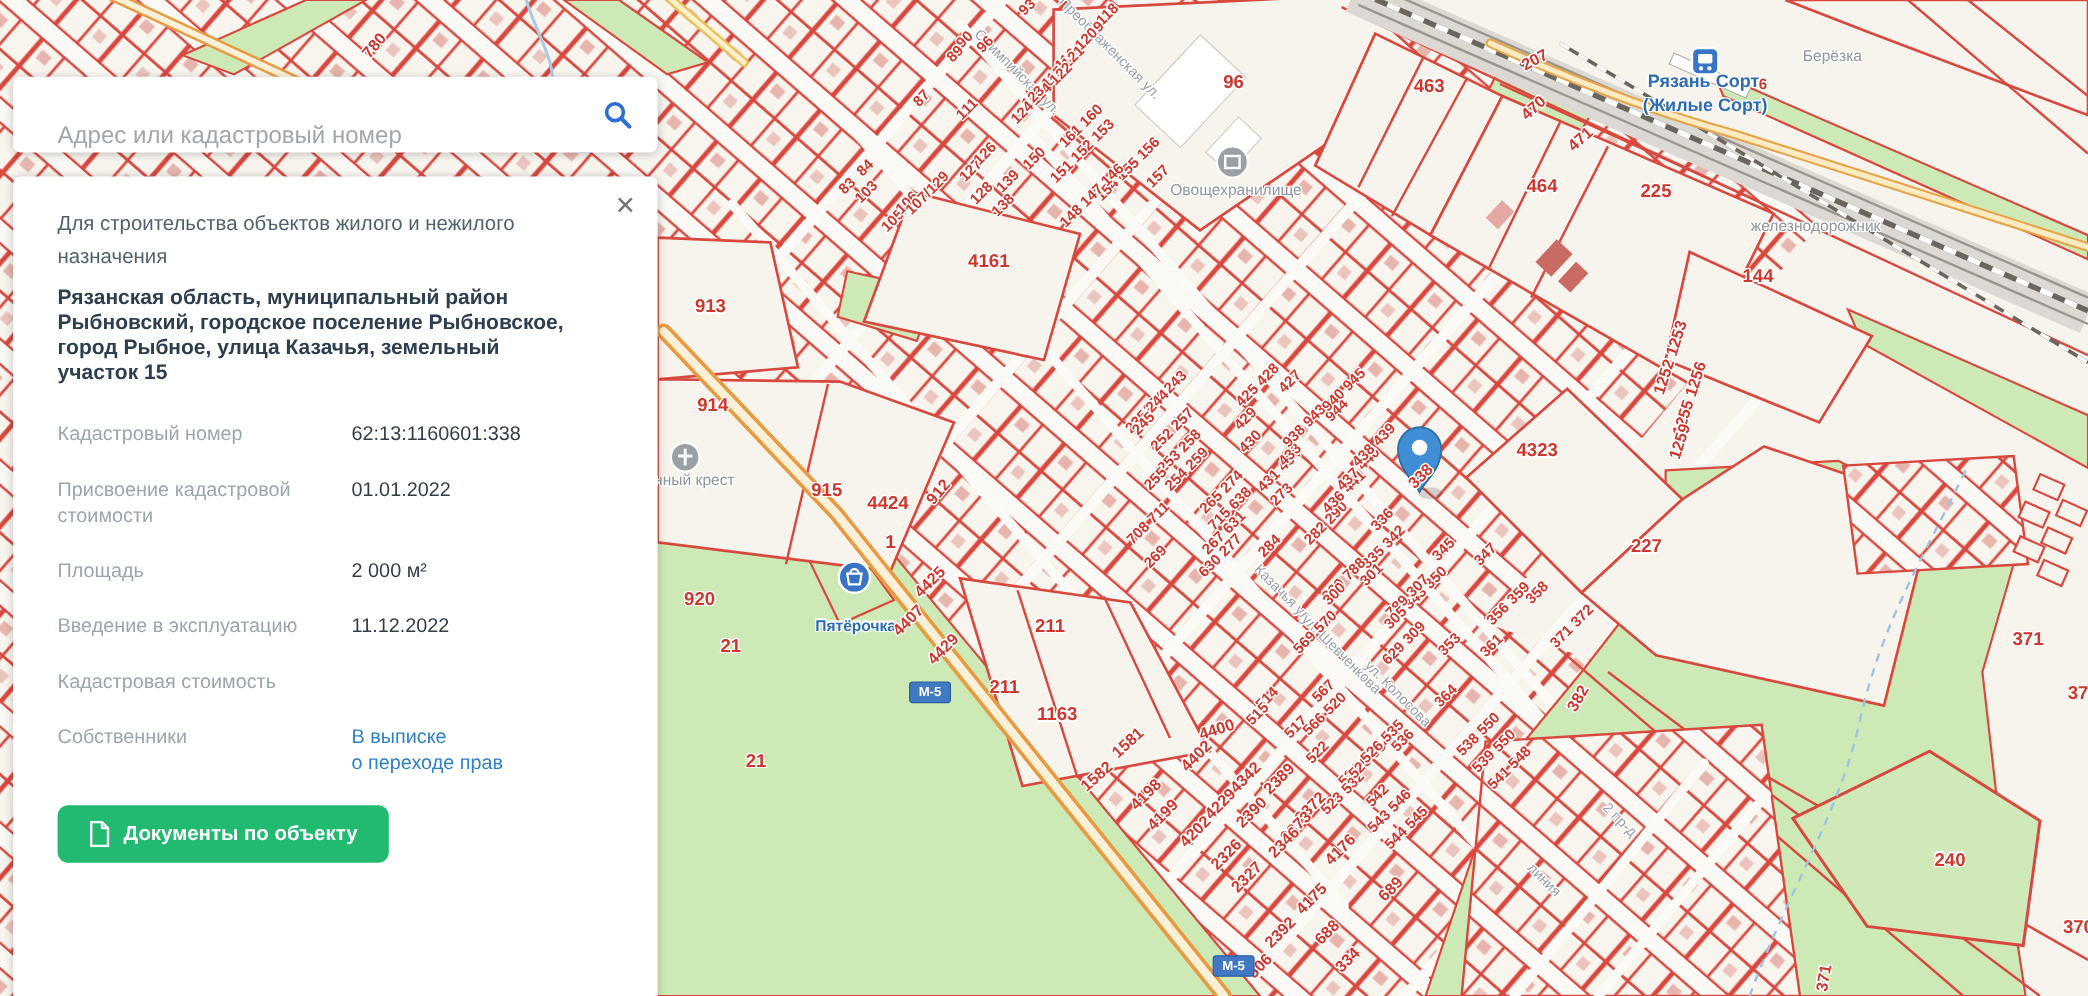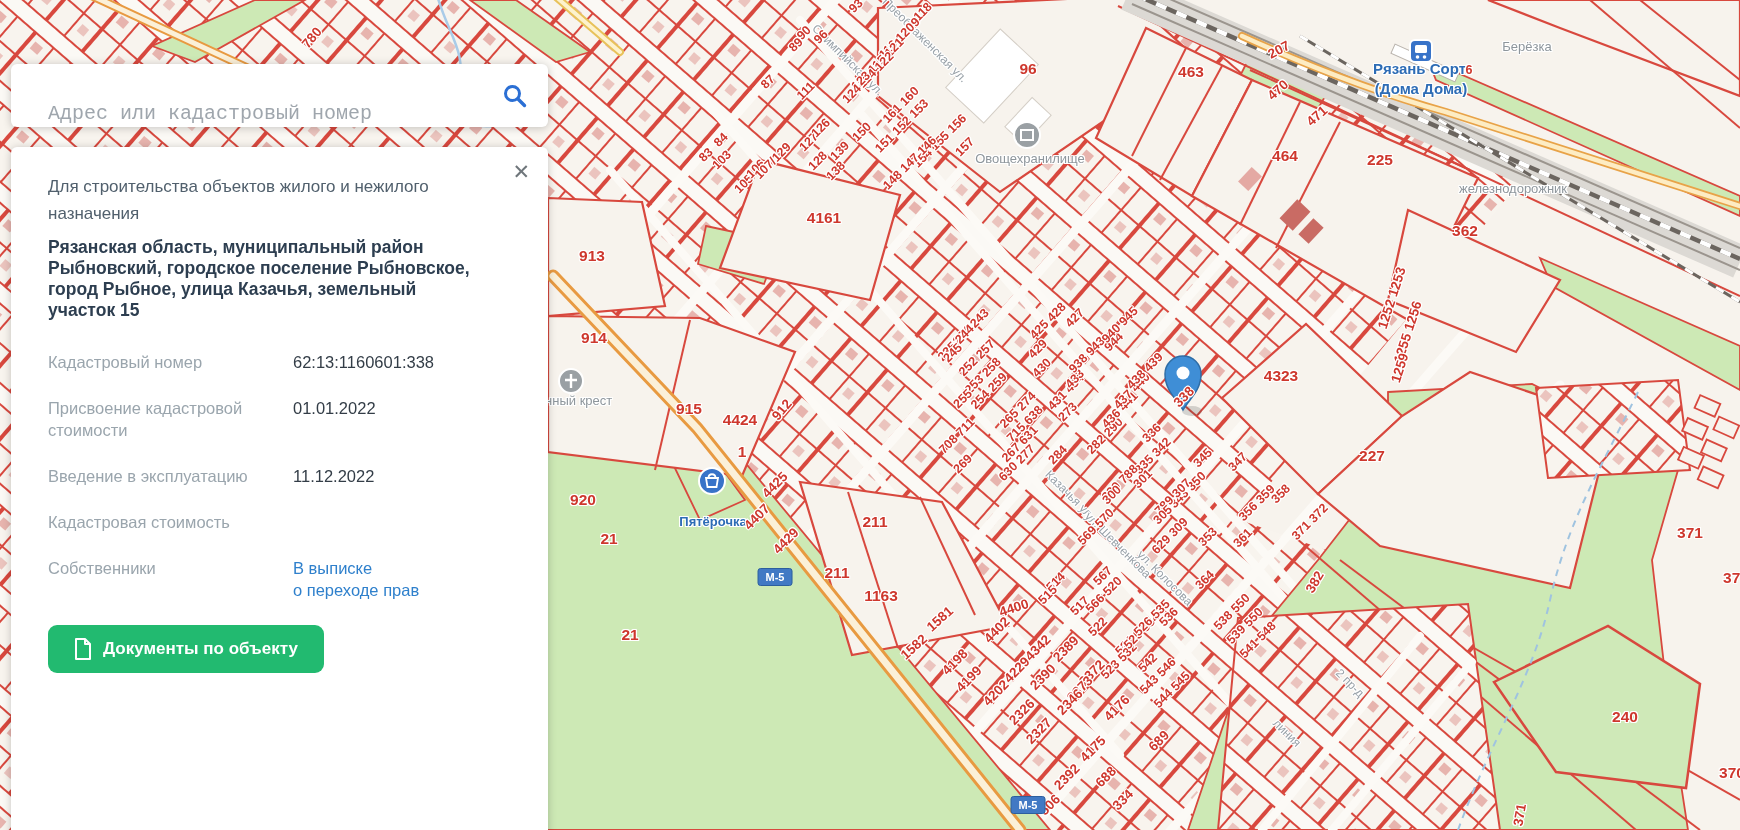--- a/index.html
+++ b/index.html
@@ -18,21 +18,21 @@
   .ml-st{font-size:12px;color:#98a1a8;font-weight:400;}
   .ml-pb{font-size:15px;color:#2d6cb5;}
   .ml-p2{font-size:13px;color:#2d6cb5;}
   .ml-pg{font-size:13px;color:#8e969c;font-weight:400;}
   .badge{position:absolute;background:#4179c4;border:1px solid #2d5f9e;color:#fff;
          font-size:11px;font-weight:700;padding:1px 7px;border-radius:3px;line-height:14px;}
 
   
   #search-bar{position:absolute;left:11px;top:64px;width:537px;height:63px;background:#fff;
               border-radius:6px;box-shadow:0 1px 8px rgba(0,0,0,.22);z-index:10;display:flex;align-items:center;}
-  #search-input{flex:1;border:none;outline:none;font-family:Liberation Mono, monospace;font-size:20px;color:#333;
+  #search-input{flex:1;border:none;outline:none;font-family:Liberation Sans, sans-serif;font-size:20px;color:#333;
                 padding:0 0 0 37px;background:transparent;margin-top:36px;}
   #search-input::placeholder{color:#9fa6ad;}
   #search-btn{border:none;background:transparent;cursor:pointer;padding:0 20px 0 6px;display:flex;align-items:center;}
 
   
   #panel{position:absolute;left:11px;top:147px;width:537px;height:700px;background:#fff;
          border-radius:6px;box-shadow:0 1px 8px rgba(0,0,0,.22);z-index:10;
          padding:26px 34px 0 37px;box-sizing:border-box;}
   #panel-close{position:absolute;top:10px;right:14px;border:none;background:transparent;cursor:pointer;
                font-size:21px;color:#6f767b;line-height:1;padding:4px;}
@@ -206,39 +206,39 @@
 
       <g>
         <ellipse cx="1192" cy="411" rx="10" ry="5" fill="rgba(60,60,60,0.20)"></ellipse>
         <path d="M1183,410 C1177,399 1165,391 1165,374 A18,18 0 1 1 1201,374 C1201,391 1189,399 1183,410 Z" fill="#3f8ed6" stroke="#2e6da6" stroke-width="1.5"></path>
         <circle cx="1183" cy="373" r="6.5" fill="#ffffff"></circle>
       </g>
     </svg>
 
     <div id="map-labels">
         <span class="ml ml-pb" style="left: 1421px; top: 68px; transform: translate(-50%, -50%) rotate(0deg);">Рязань Сорт.</span>
-        <span class="ml ml-pb" style="left: 1421px; top: 88px; transform: translate(-50%, -50%) rotate(0deg);">(Дома Дома)</span>
+        <span class="ml ml-pb" style="left: 1421px; top: 88px; transform: translate(-50%, -50%) rotate(0deg);">(Жилые Сорт)</span>
         <span class="ml ml-s" style="left: 1469px; top: 70px; transform: translate(-50%, -50%) rotate(0deg);">6</span>
         <span class="ml ml-p2" style="left: 713px; top: 521px; transform: translate(-50%, -50%) rotate(0deg);">Пятёрочка</span>
         <span class="ml ml-pg" style="left: 560px; top: 400px; transform: translate(-50%, -50%) rotate(0deg);">Поклонный крест</span>
         <span class="ml ml-pg" style="left: 1513px; top: 188px; transform: translate(-50%, -50%) rotate(0deg);">железнодорожник</span>
         <span class="ml ml-pg" style="left: 1030px; top: 158px; transform: translate(-50%, -50%) rotate(0deg);">Овощехранилище</span>
         <span class="ml ml-pg" style="left: 1527px; top: 46px; transform: translate(-50%, -50%) rotate(0deg);">Берёзка</span>
         <span class="ml ml-st" style="left: 848px; top: 60px; transform: translate(-50%, -50%) rotate(45deg);">Олимпийская ул.</span>
         <span class="ml ml-st" style="left: 925px; top: 40px; transform: translate(-50%, -50%) rotate(45deg);">Преображенская ул.</span>
         <span class="ml ml-st" style="left: 1070px; top: 495px; transform: translate(-50%, -50%) rotate(45deg);">Казачья ул.</span>
         <span class="ml ml-st" style="left: 1118px; top: 545px; transform: translate(-50%, -50%) rotate(45deg);">ул. Шевченкова</span>
         <span class="ml ml-st" style="left: 1165px; top: 578px; transform: translate(-50%, -50%) rotate(45deg);">ул. Колосова</span>
         <span class="ml ml-st" style="left: 1350px; top: 683px; transform: translate(-50%, -50%) rotate(45deg);">2 пр-д</span>
         <span class="ml ml-st" style="left: 1287px; top: 733px; transform: translate(-50%, -50%) rotate(45deg);">линия</span>
         <span class="ml ml-b" style="left: 1028px; top: 69px; transform: translate(-50%, -50%) rotate(0deg);">96</span>
         <span class="ml ml-b" style="left: 1191px; top: 72px; transform: translate(-50%, -50%) rotate(0deg);">463</span>
         <span class="ml ml-b" style="left: 1285px; top: 156px; transform: translate(-50%, -50%) rotate(0deg);">464</span>
         <span class="ml ml-b" style="left: 1380px; top: 160px; transform: translate(-50%, -50%) rotate(0deg);">225</span>
-        <span class="ml ml-b" style="left: 1465px; top: 231px; transform: translate(-50%, -50%) rotate(0deg);">362</span>
+        <span class="ml ml-b" style="left: 1465px; top: 231px; transform: translate(-50%, -50%) rotate(0deg);">144</span>
         <span class="ml ml-b" style="left: 1281px; top: 376px; transform: translate(-50%, -50%) rotate(0deg);">4323</span>
         <span class="ml ml-b" style="left: 1372px; top: 456px; transform: translate(-50%, -50%) rotate(0deg);">227</span>
         <span class="ml ml-b" style="left: 592px; top: 256px; transform: translate(-50%, -50%) rotate(0deg);">913</span>
         <span class="ml ml-b" style="left: 594px; top: 338px; transform: translate(-50%, -50%) rotate(0deg);">914</span>
         <span class="ml ml-b" style="left: 689px; top: 409px; transform: translate(-50%, -50%) rotate(0deg);">915</span>
         <span class="ml ml-b" style="left: 740px; top: 420px; transform: translate(-50%, -50%) rotate(0deg);">4424</span>
         <span class="ml ml-b" style="left: 742px; top: 452px; transform: translate(-50%, -50%) rotate(0deg);">1</span>
         <span class="ml ml-b" style="left: 875px; top: 522px; transform: translate(-50%, -50%) rotate(0deg);">211</span>
         <span class="ml ml-b" style="left: 837px; top: 573px; transform: translate(-50%, -50%) rotate(0deg);">211</span>
         <span class="ml ml-b" style="left: 881px; top: 596px; transform: translate(-50%, -50%) rotate(0deg);">1163</span>
@@ -406,20 +406,24 @@
     <div id="info-rows">
         <div class="info-row">
           <span class="info-label">Кадастровый номер</span>
           <div class="info-value">62:13:1160601:338</div>
         </div>
         <div class="info-row">
           <span class="info-label">Присвоение кадастровой стоимости</span>
           <div class="info-value">01.01.2022</div>
         </div>
         <div class="info-row">
+          <span class="info-label">Площадь</span>
+          <div class="info-value">2 000 м²</div>
+        </div>
+        <div class="info-row">
           <span class="info-label">Введение в эксплуатацию</span>
           <div class="info-value">11.12.2022</div>
         </div>
         <div class="info-row">
           <span class="info-label">Кадастровая стоимость</span>
         </div>
         <div class="info-row">
           <span class="info-label">Собственники</span>
           <div class="info-value link">В выписке
 о переходе прав</div>

